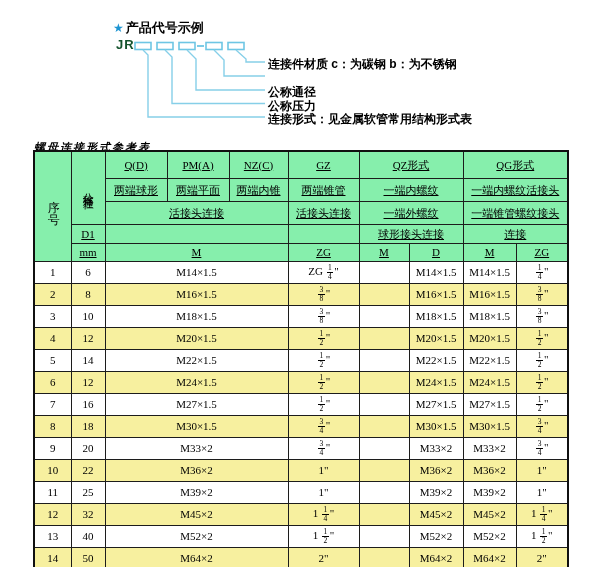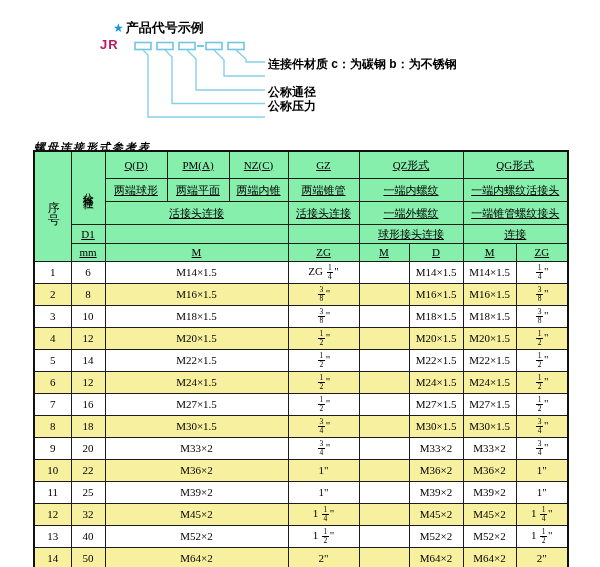--- a/index.html
+++ b/index.html
@@ -5,21 +5,21 @@
   html,body{margin:0;padding:0;}
   body{
     width:600px;height:567px;background:#ffffff;position:relative;overflow:hidden;
     font-family:"Liberation Sans","DejaVu Sans",sans-serif;color:#000;
   }
   
   #diagram{position:absolute;left:0;top:0;width:524px;height:148px;}
   #diagram svg{position:absolute;left:0;top:0;}
   .diag-title{position:absolute;left:113px;top:19px;font-size:13px;font-weight:bold;white-space:nowrap;}
   .diag-title .star{color:#1d94d2;margin-right:2px;font-size:12px;}
-  .diag-prefix{position:absolute;left:100px;top:37px;font-size:13px;font-weight:bold;color:#be185d;letter-spacing:1px;}
+  .diag-prefix{position:absolute;left:116px;top:37px;font-size:13px;font-weight:bold;color:#14532d;letter-spacing:1px;}
   .diag-label{position:absolute;left:268px;font-size:12px;font-weight:bold;white-space:nowrap;color:#000000;}
   
   .table-title{
     position:absolute;left:34px;top:140px;font-size:11px;font-weight:bold;font-style:italic;
     font-family:"Liberation Serif","DejaVu Serif",serif;letter-spacing:2px;white-space:nowrap;
   }
   
   table.ref{
     position:absolute;left:33px;top:150px;width:534px;
     border-collapse:collapse;table-layout:fixed;
@@ -74,20 +74,21 @@
   </svg>
 
   <div class="diag-title">
     <span class="star">★</span><span>产品代号示例</span>
   </div>
   <div class="diag-prefix">JR</div>
 
   <div class="diag-label" style="top:56px;">连接件材质  c：为碳钢  b：为不锈钢</div>
   <div class="diag-label" style="top:84px;">公称通径</div>
   <div class="diag-label" style="top:97.5px;">公称压力</div>
+  <div class="diag-label" style="top:111px;">连接形式：见金属软管常用结构形式表</div>
 </div>
 
 <div class="table-title">螺母连接形式参考表</div>
 
 <table class="ref">
   <colgroup>
     <col style="width:37px">
       <col style="width:34px">
     <col style="width:62px">
       <col style="width:62px">

